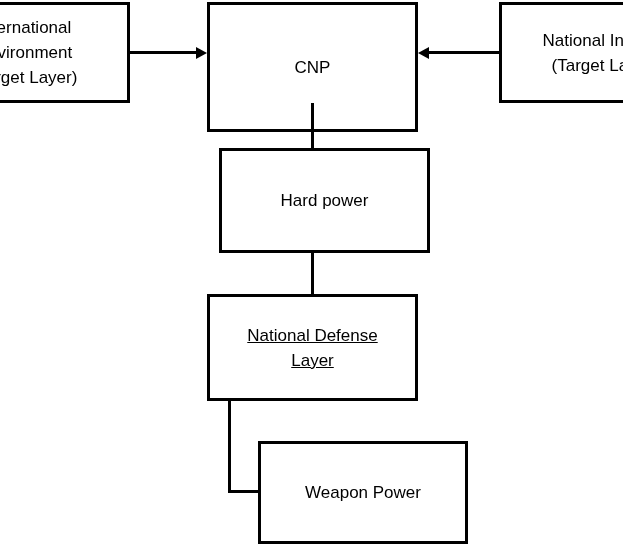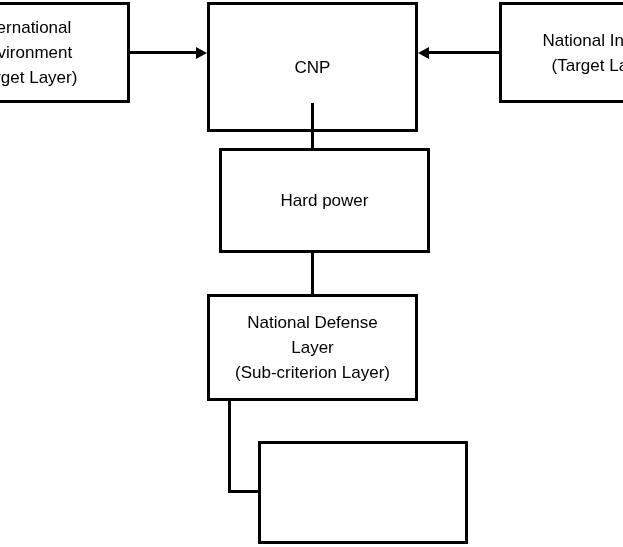--- a/index.html
+++ b/index.html
@@ -34,21 +34,21 @@
     font-size: 17px;
     line-height: 25px;
   }
   .node span { display: block; white-space: nowrap; }
 
   
   .node-intl-env   { left: -81px; top: 2px;   width: 211px; height: 101px; }
   .node-cnp        { left: 207px; top: 2px;   width: 211px; height: 130px; }
   .node-nat-int    { left: 499px; top: 2px;   width: 211px; height: 101px; }
   .node-hard       { left: 219px; top: 148px; width: 211px; height: 105px; }
-  .node-defense    { left: 207px; top: 294px; width: 211px; height: 107px; }
+  .node-defense    { left: 207px; top: 294px; width: 211px; height: 107px; text-decoration: underline; }
   .node-weapon     { left: 258px; top: 441px; width: 210px; height: 103px; }
 
   
   .line {
     position: absolute;
     background: var(--line);
   }
   .arrow-line-left   { left: 128px; top: 51px;  width: 71px;  height: 3px; }
   .arrow-line-right  { left: 426px; top: 51px;  width: 73px;  height: 3px; }
   .vline-cnp-hard    { left: 311px; top: 103px; width: 3px;   height: 45px; }
@@ -93,24 +93,24 @@
     <span>(Target Layer)</span>
   </div>
 
   <div class="node node-hard">
     <span>Hard power</span>
   </div>
 
   <div class="node node-defense">
     <span>National Defense</span>
     <span>Layer</span>
-    <span>(Sub-criterion Layer)</span>
   </div>
 
   <div class="node node-weapon">
+    <span>Weapon Power</span>
   </div>
 
   <div class="line arrow-line-left"></div>
   <div class="arrowhead arrowhead-right"></div>
 
   <div class="line arrow-line-right"></div>
   <div class="arrowhead arrowhead-left"></div>
 
   <div class="line vline-cnp-hard"></div>
   <div class="line vline-hard-def"></div>

